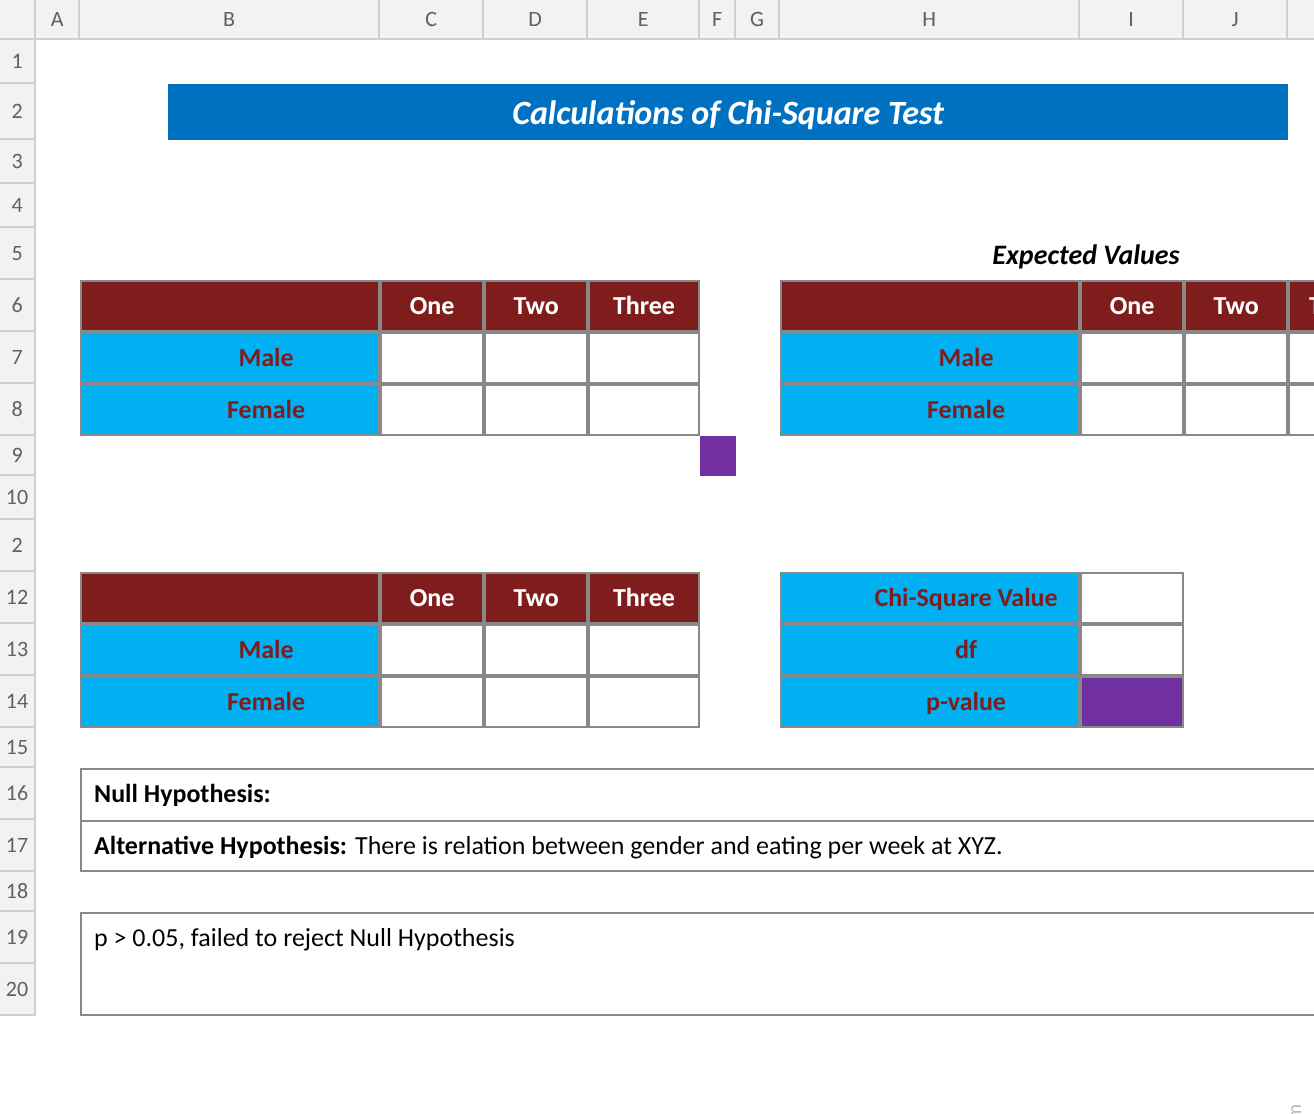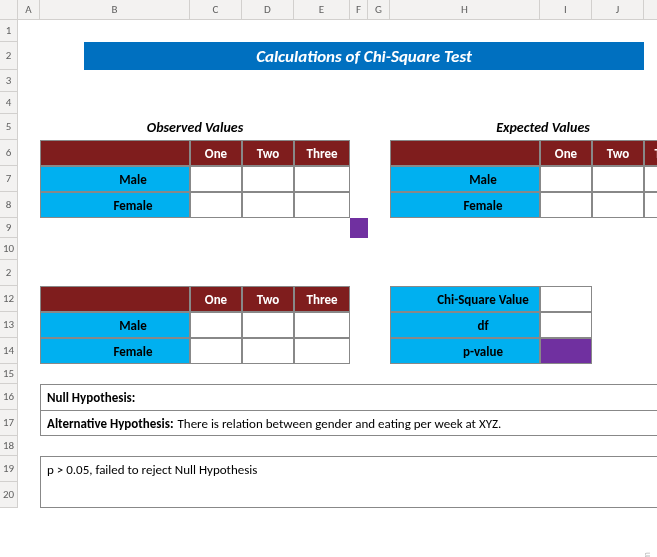--- a/index.html
+++ b/index.html
@@ -56,21 +56,21 @@
       background: #7f1d1d;
       color: #fff;
       font-weight: bold;
       display: flex;
       align-items: center;
       justify-content: center;
       border: 1px solid #888;
     }
     .hdr-left {
       background: #00b0f0;
-      color: #000000;
+      color: #7f1d1d;
       font-weight: bold;
       display: flex;
       align-items: center;
       justify-content: center;
       border: 1px solid #888;
       padding-left: 36px;
     }
     .dcell {
       border: 1px solid #888;
       background: #fff;
@@ -153,21 +153,20 @@
   <div class="rowhdr">3</div>
   <div class="cell"></div>
   <div class="cell" style="grid-column:3/13;"></div>
 
   <div class="rowhdr">4</div>
   <div class="cell"></div>
   <div class="cell" style="grid-column:3/13;"></div>
 
   <div class="rowhdr">5</div>
   <div class="cell"></div>
-  <div class="section-title" style="grid-column:3/7;">Observed Values</div>
   <div class="cell"></div>
   <div class="cell"></div>
   <div class="section-title" style="grid-column:9/13;">Expected Values</div>
 
   <div class="rowhdr">6</div>
   <div class="cell"></div>
   <div class="hdr"></div>
   <div class="hdr">One</div>
   <div class="hdr">Two</div>
   <div class="hdr">Three</div>

